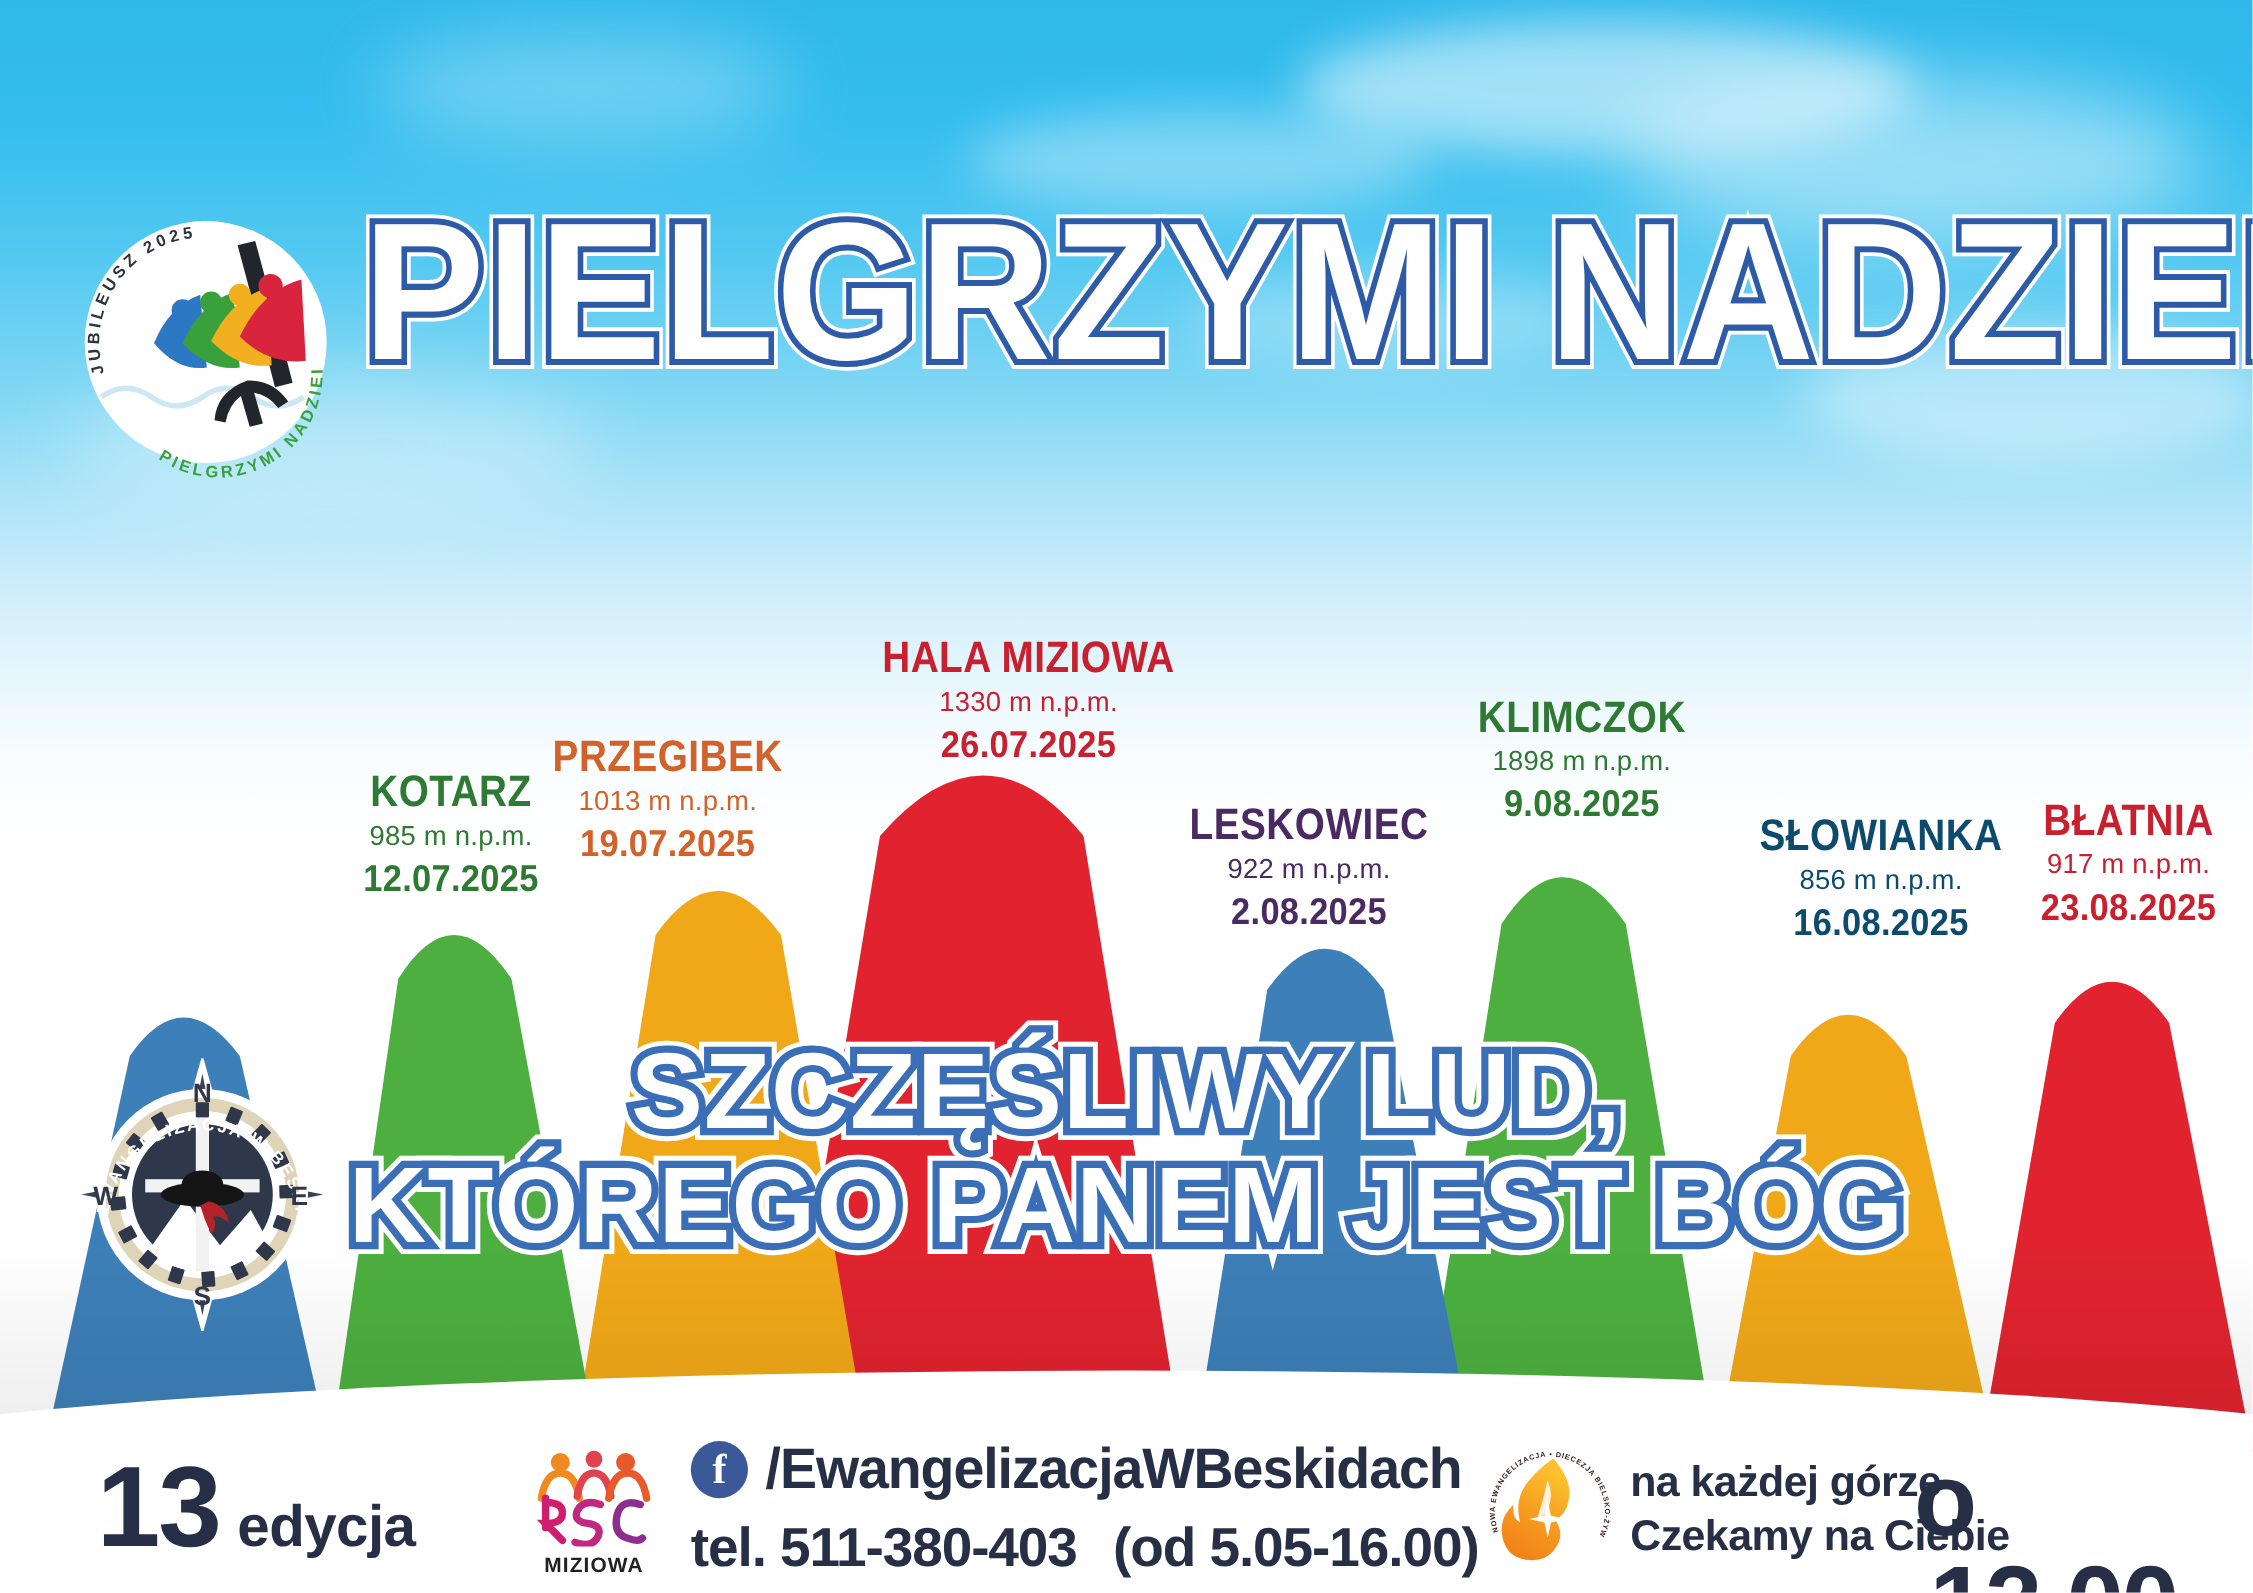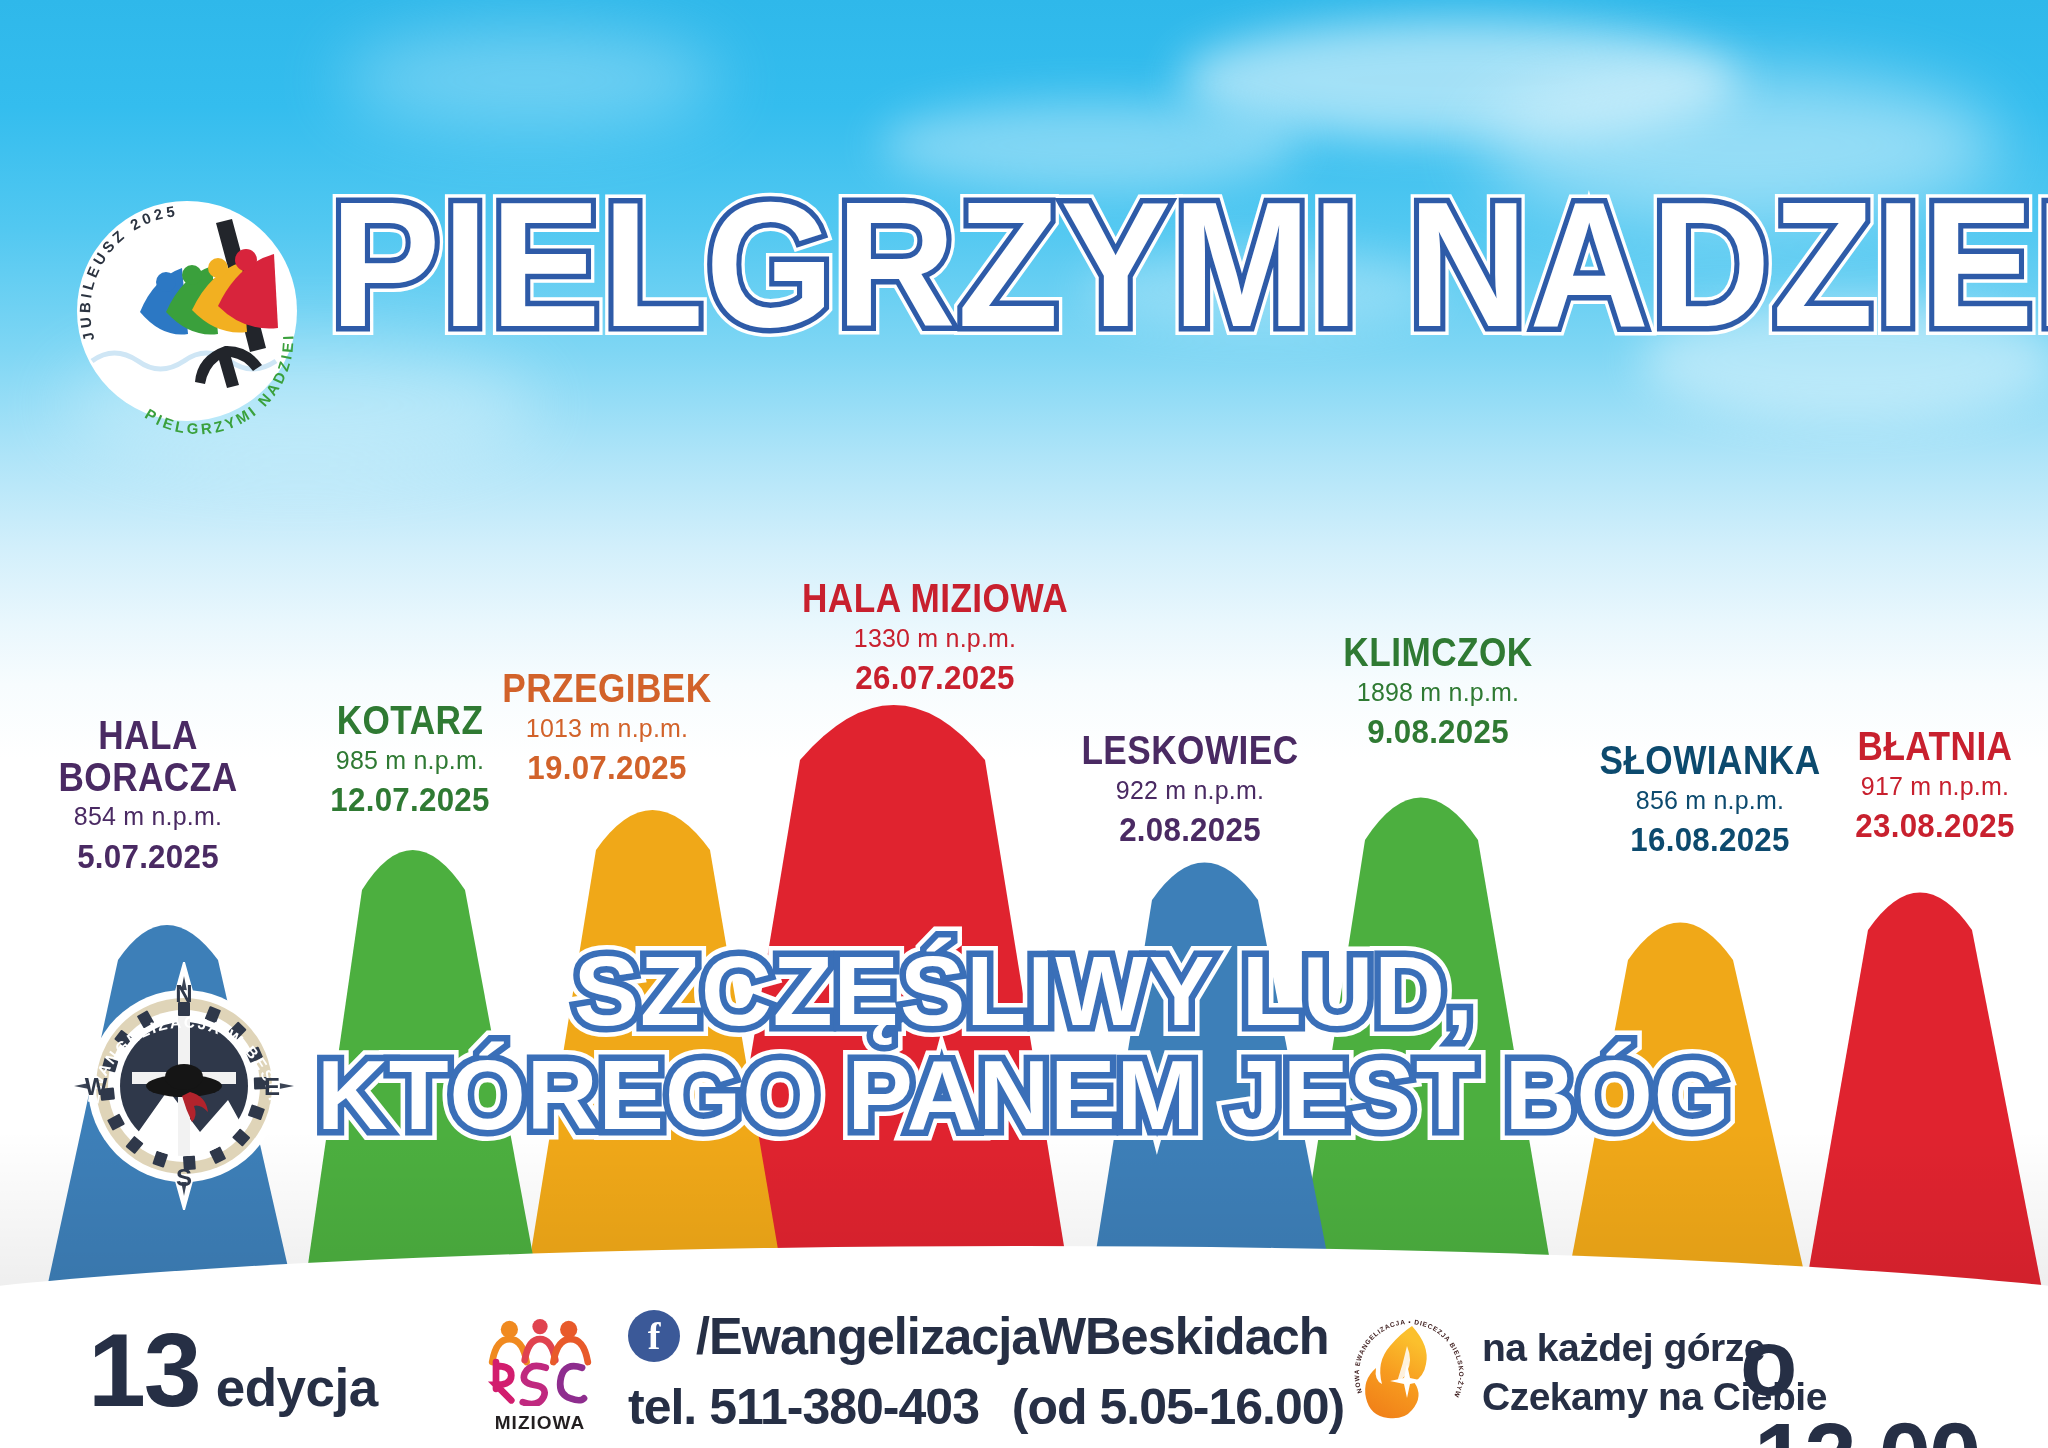--- a/index.html
+++ b/index.html
@@ -244,26 +244,20 @@
         <textPath href="#cring" startOffset="9%">EWANGELIZACJA W BESKIDACH</textPath>
       </text>
 
       <text x="124" y="40" text-anchor="middle" font-size="24" font-weight="bold" fill="#2f384a" font-family="Liberation Sans, sans-serif">N</text>
       <text x="212" y="133" text-anchor="middle" font-size="24" font-weight="bold" fill="#2f384a" font-family="Liberation Sans, sans-serif">E</text>
       <text x="124" y="224" text-anchor="middle" font-size="24" font-weight="bold" fill="#2f384a" font-family="Liberation Sans, sans-serif">S</text>
       <text x="36" y="133" text-anchor="middle" font-size="24" font-weight="bold" fill="#2f384a" font-family="Liberation Sans, sans-serif">W</text>
     </svg>
   </div>
 
-  <div class="peak" style="left:18px;top:715px;width:260px;color:#4a2a63;">
-    <div class="pname">HALA</div>
-    <div class="pname">BORACZA</div>
-    <div class="palt">854 m n.p.m.</div>
-    <div class="pdate">5.07.2025</div>
-  </div>
 
   <div class="peak" style="left:280px;top:700px;width:260px;color:#2f7a33;">
     <div class="pname">KOTARZ</div>
     <div class="palt">985 m n.p.m.</div>
     <div class="pdate">12.07.2025</div>
   </div>
 
   <div class="peak" style="left:462px;top:668px;width:290px;color:#d2622a;">
     <div class="pname">PRZEGIBEK</div>
     <div class="palt">1013 m n.p.m.</div>

